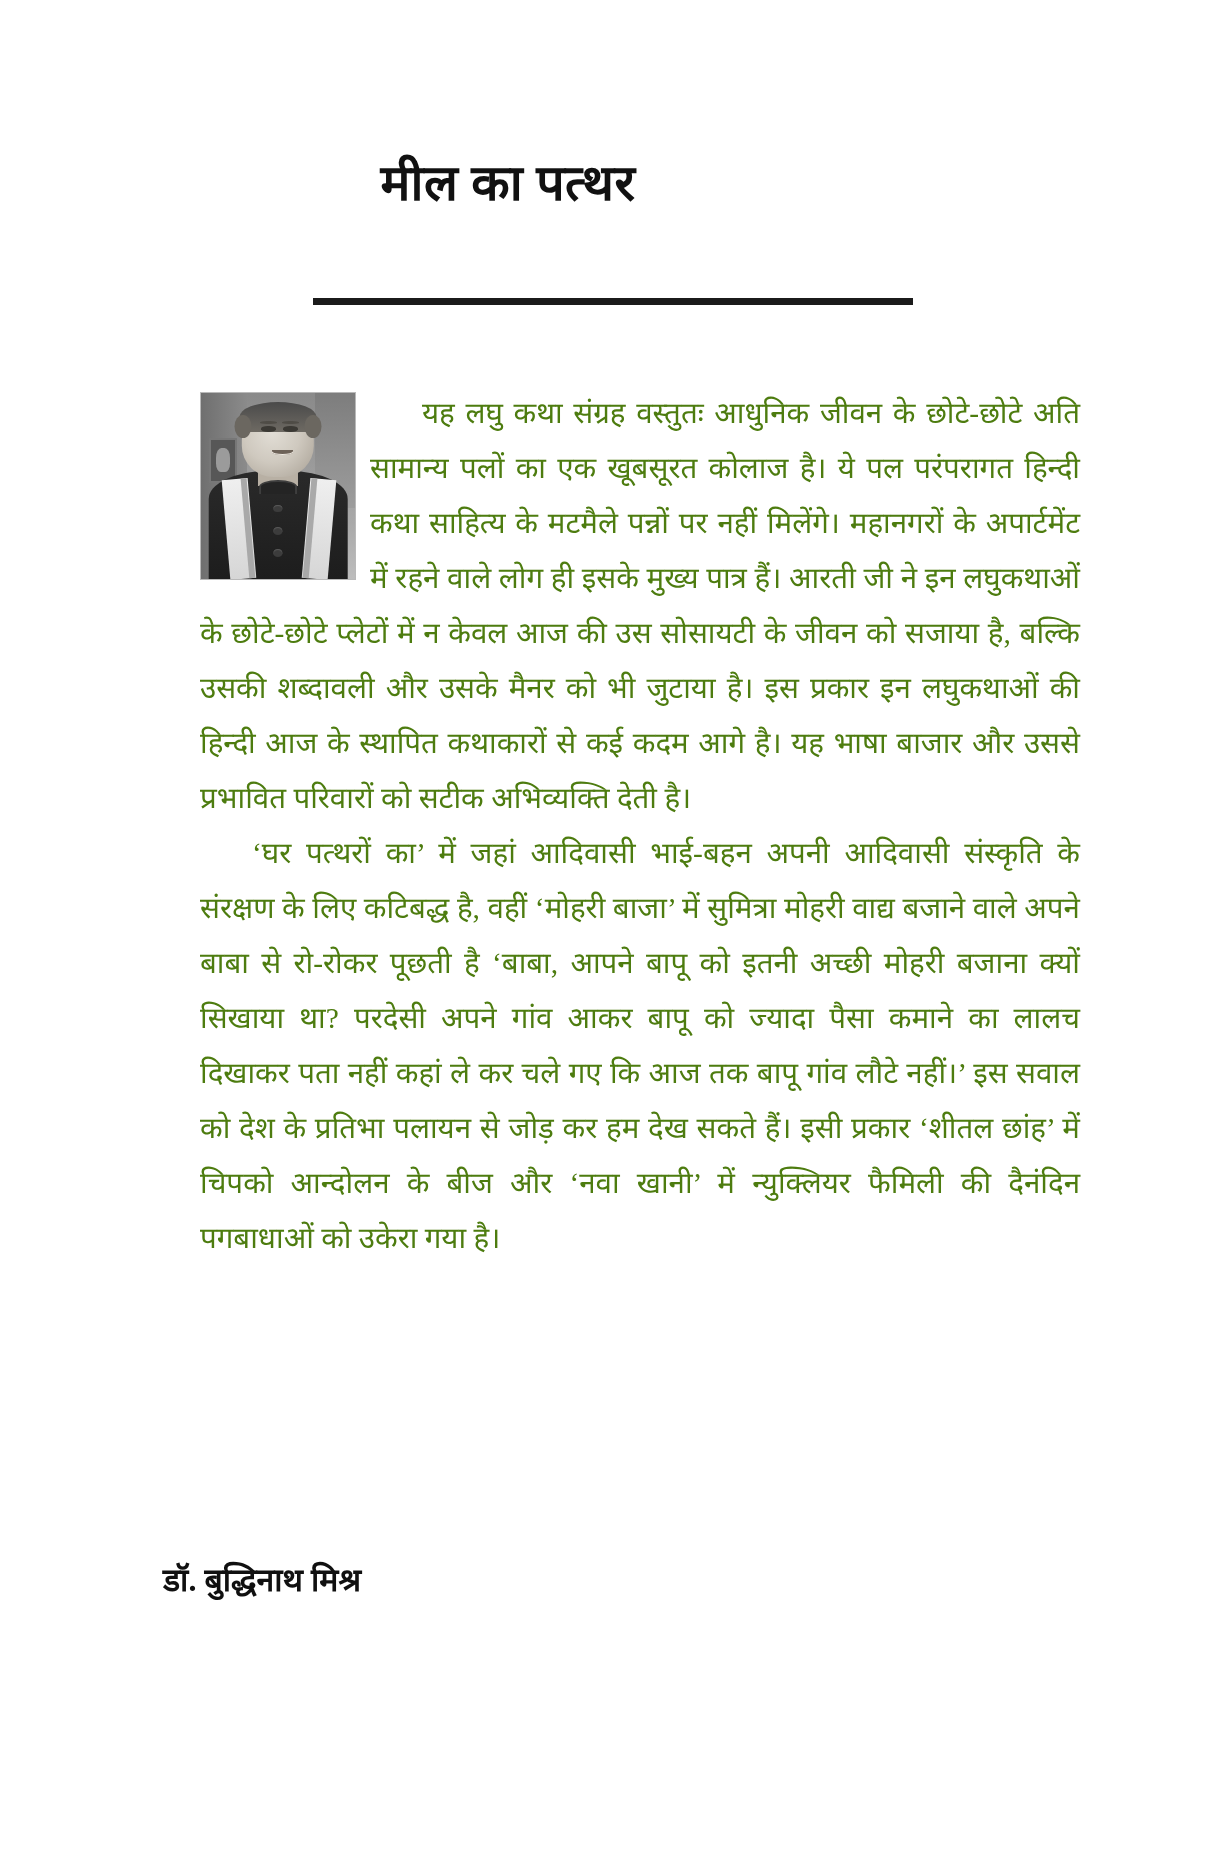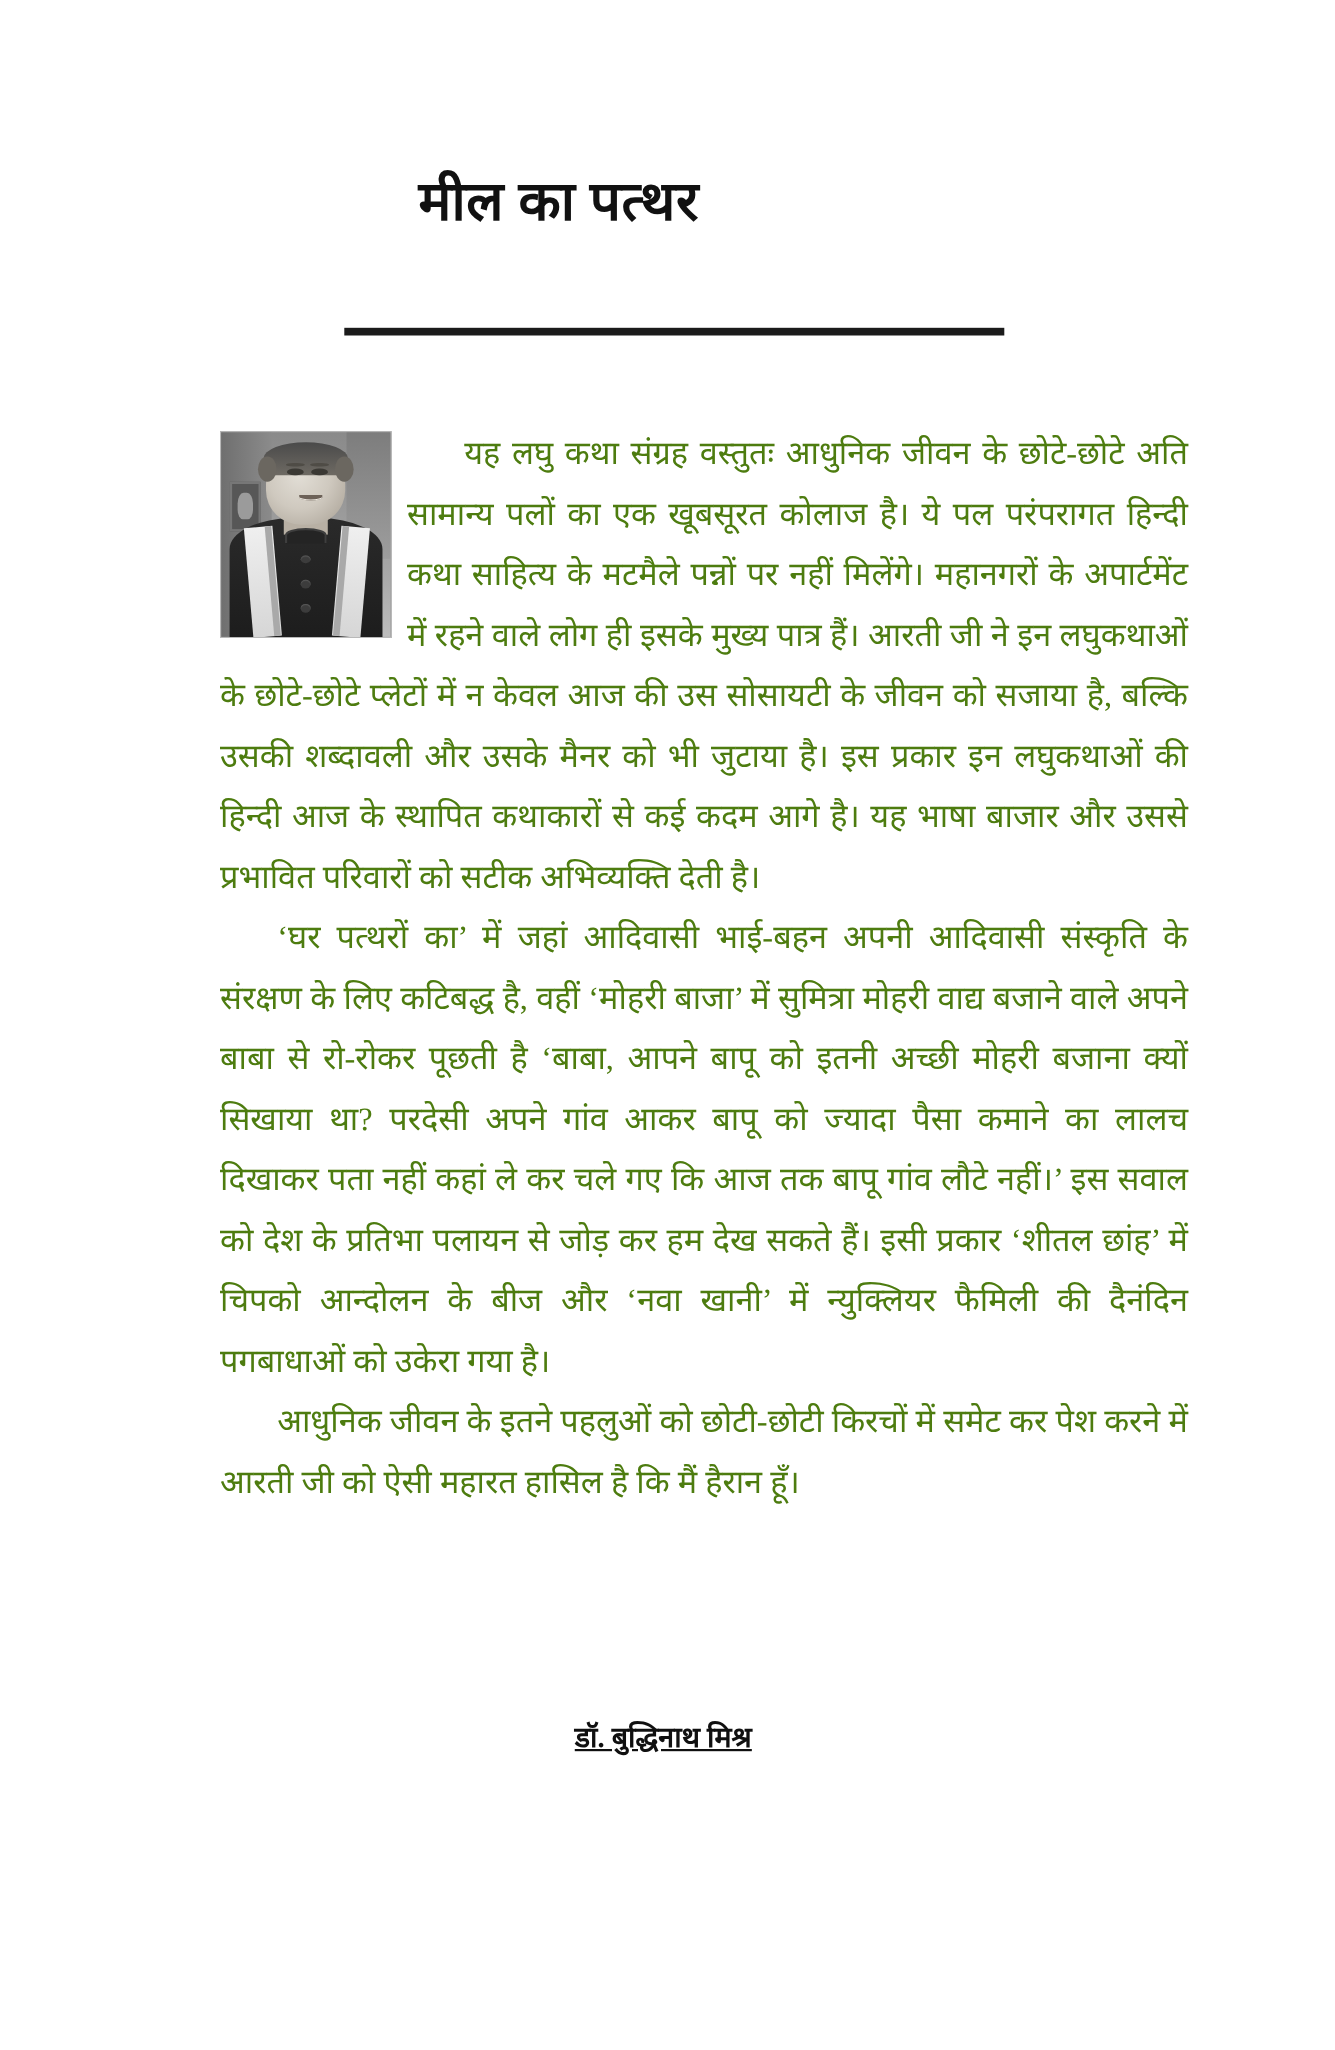--- a/index.html
+++ b/index.html
@@ -196,26 +196,25 @@
     text-indent: 52px;
     text-align: justify;
   }
 
   
   .signature {
     position: absolute;
     top: 1554px;
     left: 163px;
     width: 880px;
-    text-align: center;
+    text-align: left;
     font-weight: 700;
-    font-size: 26px;
+    font-size: 32px;
     line-height: 52px;
     color: #101010;
-    text-decoration: underline;
   }
   .signature .line { display: block; }
   .sig-contact { letter-spacing: 0.4px; }
 </style>
 </head>
 <body>
 
 <div class="page">
 
   <h1 class="title">मील का पत्थर</h1>
@@ -247,21 +246,20 @@
       <span class="ph-brow r"></span>
       <span class="ph-eye l"></span>
       <span class="ph-eye r"></span>
       <span class="ph-mouth"></span>
     </figure>
 
     <p class="para">यह लघु कथा संग्रह वस्तुतः आधुनिक जीवन के छोटे-छोटे अति सामान्य पलों का एक खूबसूरत कोलाज है। ये पल परंपरागत हिन्दी कथा साहित्य के मटमैले पन्नों पर नहीं मिलेंगे। महानगरों के अपार्टमेंट में रहने वाले लोग ही इसके मुख्य पात्र हैं। आरती जी ने इन लघुकथाओं के छोटे-छोटे प्लेटों में न केवल आज की उस सोसायटी के जीवन को सजाया है, बल्कि उसकी शब्दावली और उसके मैनर को भी जुटाया है। इस प्रकार इन लघुकथाओं की हिन्दी आज के स्थापित कथाकारों से कई कदम आगे है। यह भाषा बाजार और उससे प्रभावित परिवारों को सटीक अभिव्यक्ति देती है।</p>
 
     <p class="para">‘घर पत्थरों का’ में जहां आदिवासी भाई-बहन अपनी आदिवासी संस्कृति के संरक्षण के लिए कटिबद्ध है, वहीं ‘मोहरी बाजा’ में सुमित्रा मोहरी वाद्य बजाने वाले अपने बाबा से रो-रोकर पूछती है ‘बाबा, आपने बापू को इतनी अच्छी मोहरी बजाना क्यों सिखाया था? परदेसी अपने गांव आकर बापू को ज्यादा पैसा कमाने का लालच दिखाकर पता नहीं कहां ले कर चले गए कि आज तक बापू गांव लौटे नहीं।’ इस सवाल को देश के प्रतिभा पलायन से जोड़ कर हम देख सकते हैं। इसी प्रकार ‘शीतल छांह’ में चिपको आन्दोलन के बीज और ‘नवा खानी’ में न्युक्लियर फैमिली की दैनंदिन पगबाधाओं को उकेरा गया है।</p>
 
-    <p class="para">आधुनिक जीवन के इतने पहलुओं को छोटी-छोटी किरचों में समेट कर पेश करने में आरती जी को ऐसी महारत हासिल है कि मैं हैरान हूँ।</p>
 
 
   </div>
 
   <div class="signature">
     <span class="line">डॉ. बुद्धिनाथ मिश्र</span>
   </div>
 
 </div>
 

